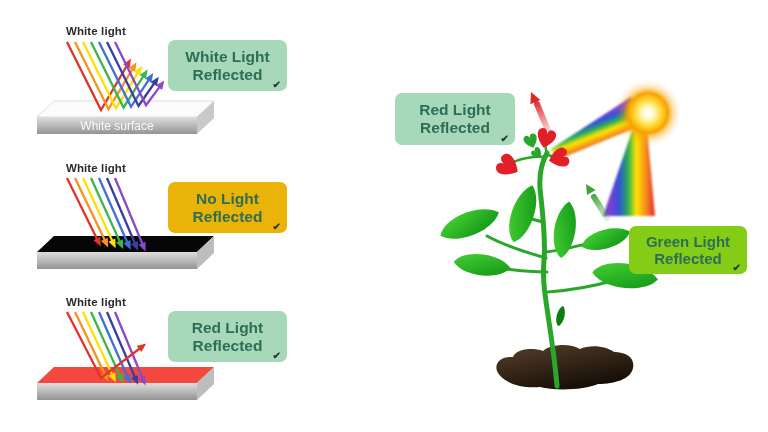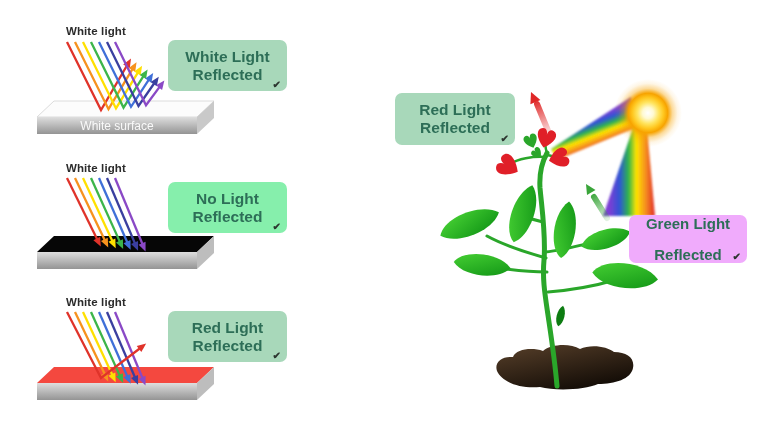--- a/index.html
+++ b/index.html
@@ -208,34 +208,34 @@
   <div class="src-label" style="left:66px; top:162px;">White light</div>
   <div class="src-label" style="left:66px; top:296px;">White light</div>
 
   <div class="surface-label" style="left:37px; top:119px;">White surface</div>
 
   <div class="badge" style="left: 168px; top: 40px; width: 119px; height: 51px; background: rgb(168, 216, 186); color: rgb(45, 110, 87);">
     <div>White Light</div>
     <div>Reflected</div>
     <span class="check" style="color: rgb(44, 53, 47);">✔</span>
   </div>
-  <div class="badge" style="left: 168px; top: 182px; width: 119px; height: 51px; background: #86efac; color: rgb(45, 110, 87);">
+  <div class="badge" style="left: 168px; top: 182px; width: 119px; height: 51px; background: #eab308; color: rgb(45, 110, 87);">
     <div>No Light</div>
     <div>Reflected</div>
     <span class="check" style="color: rgb(44, 53, 47);">✔</span>
   </div>
   <div class="badge" style="left: 168px; top: 311px; width: 119px; height: 51px; background: rgb(168, 216, 186); color: rgb(45, 110, 87);">
     <div>Red Light</div>
     <div>Reflected</div>
     <span class="check" style="color: rgb(44, 53, 47);">✔</span>
   </div>
   <div class="badge" style="left: 395px; top: 93px; width: 120px; height: 52px; background: rgb(168, 216, 186); color: rgb(45, 110, 87);">
     <div>Red Light</div>
     <div>Reflected</div>
     <span class="check" style="color: rgb(44, 53, 47);">✔</span>
   </div>
-  <div class="badge" style="left: 629px; top: 215px; width: 118px; height: 48px; font-size: 15px; background: #f0abfc; color: rgb(45, 110, 87); justify-content: space-between;">
+  <div class="badge" style="left: 629px; top: 226px; width: 118px; height: 48px; font-size: 15px; background: #84cc16; color: rgb(45, 110, 87);">
     <div>Green Light</div>
     <div>Reflected</div>
     <span class="check" style="color: rgb(44, 53, 47);">✔</span>
   </div>
 
 </div>
 
 </body></html>

